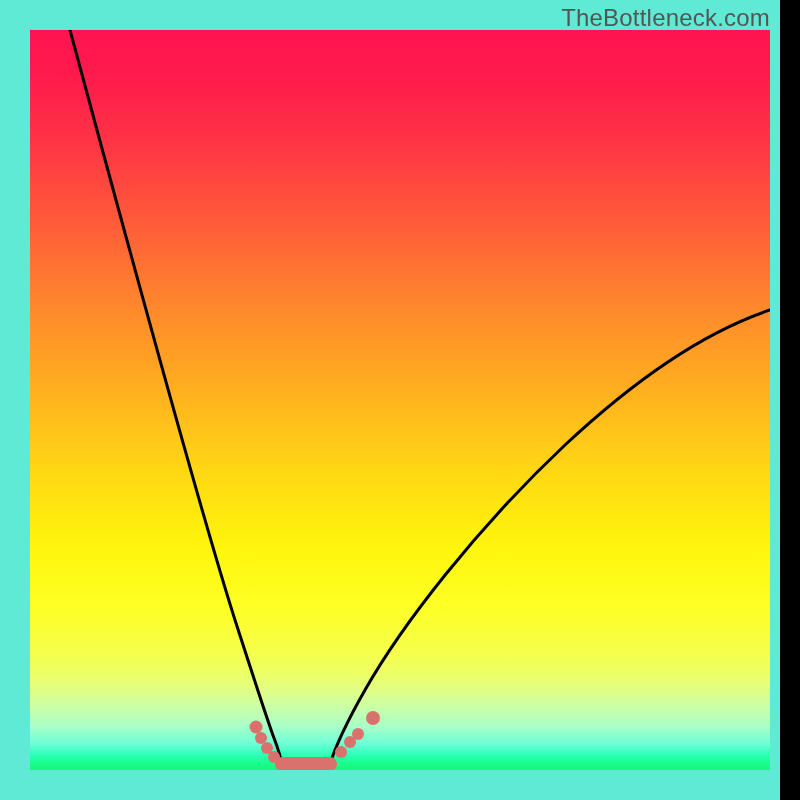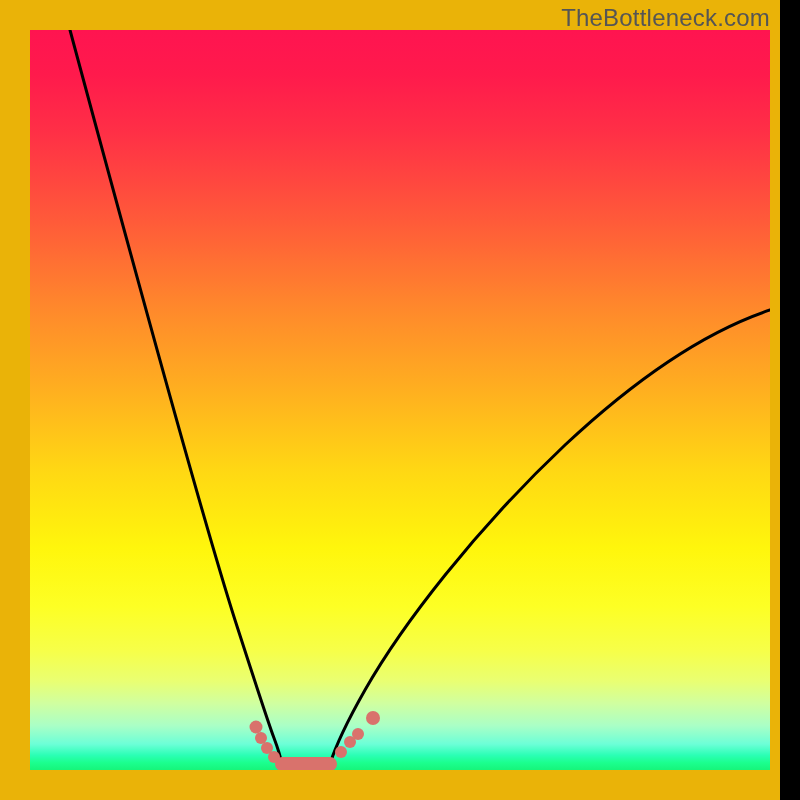--- a/index.html
+++ b/index.html
@@ -7,21 +7,21 @@
     padding: 0;
     width: 800px;
     height: 800px;
     background: #000;
     font-family: Arial, Helvetica, sans-serif;
   }
   .frame {
     position: relative;
     width: 780px;
     height: 800px;
-    background: #eab308;
+    background: #5eead4;
   }
   .watermark {
     position: absolute;
     top: 4px;
     right: 10px;
     color: #555;
     font-size: 24px;
     font-weight: 500;
     letter-spacing: 0.2px;
     z-index: 10;

